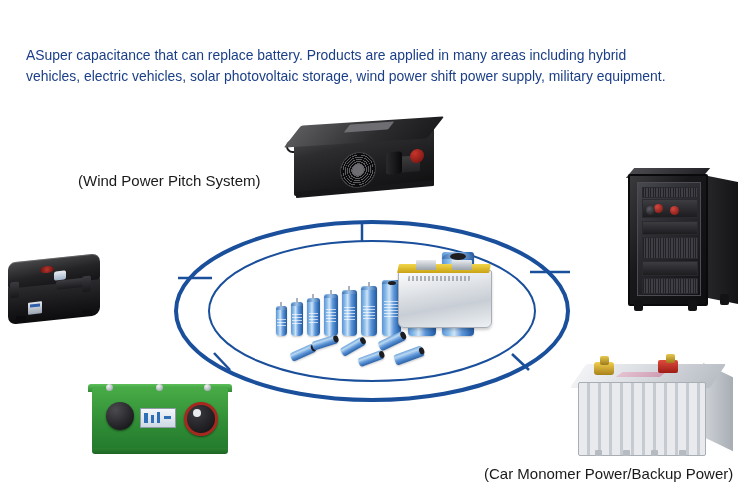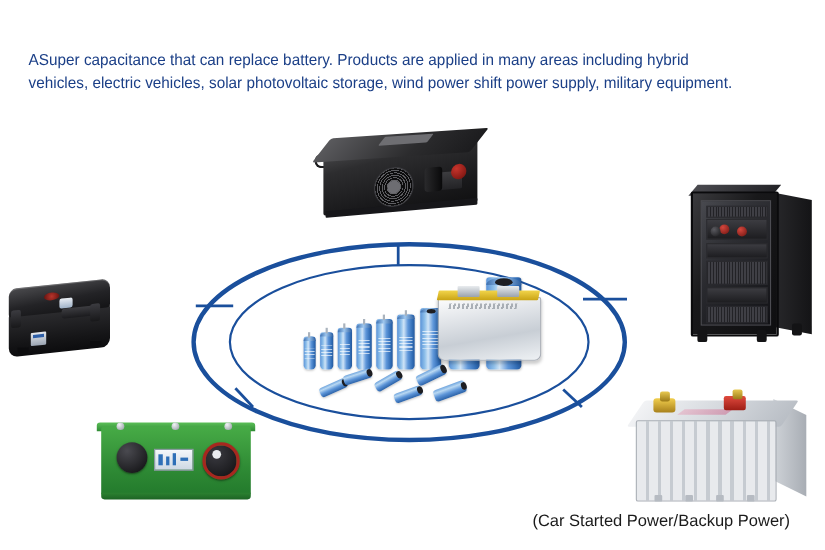--- a/index.html
+++ b/index.html
@@ -412,20 +412,21 @@
     <div class="wb-handle"></div>
     <div class="wb-body"></div>
     <div class="wb-top"></div>
     <div class="wb-plate"></div>
     <div class="wb-foot"></div>
     <div class="wb-fan"></div>
     <div class="wb-panel"></div>
     <div class="wb-conn1"></div>
     <div class="wb-conn2"></div>
   </div>
+  <div class="label lbl-wind">(Wind Power Pitch System)</div>
 
   <div class="prod rack">
     <div class="rk-side"></div>
     <div class="rk-top"></div>
     <div class="rk-body">
       <div class="rk-glass">
         <div class="rk-vent" style="top:4px;  height:9px;"></div>
         <div class="rk-unit" style="top:16px; height:17px;"></div>
         <div class="rk-knob" style="left:16px;top:21px;"></div>
         <div class="rk-knob" style="left:32px;top:23px;"></div>
@@ -480,15 +481,15 @@
     <div class="bt-post" style="left:28px;top:-4px;"></div>
     <div class="bt-term red"></div>
     <div class="bt-post" style="left:94px;top:-6px;"></div>
     <div class="bt-body">
       <div class="bt-vent" style="left:16px;"></div>
       <div class="bt-vent" style="left:44px;"></div>
       <div class="bt-vent" style="left:72px;"></div>
       <div class="bt-vent" style="left:100px;"></div>
     </div>
   </div>
-  <div class="label lbl-car">(Car Started Power/Backup Power)</div>
+  <div class="label lbl-car">(Car Monomer Power/Backup Power)</div>
 
 </div>
 
 </body></html>

